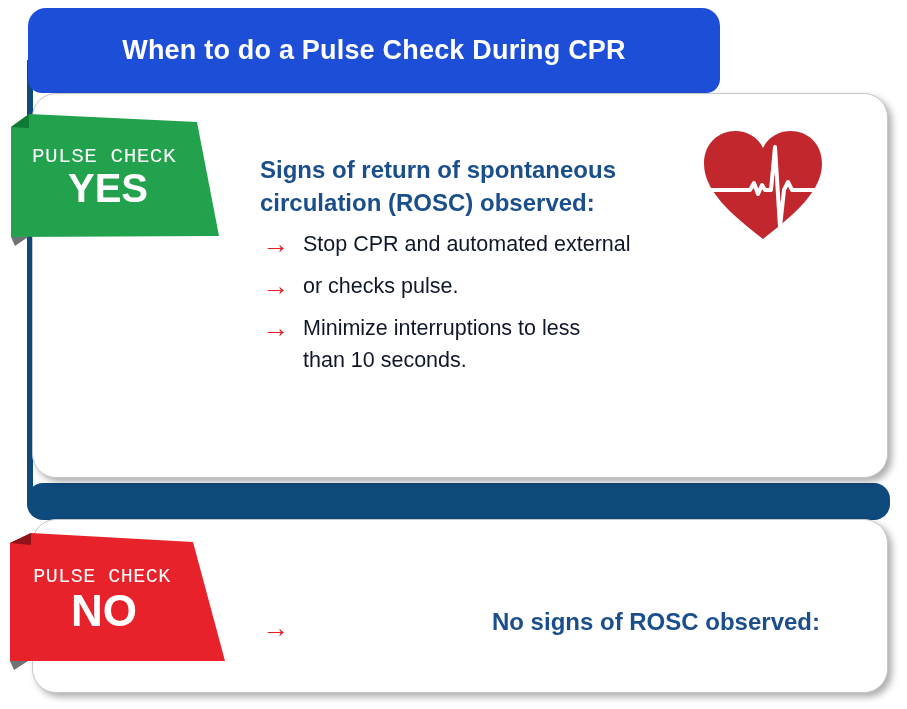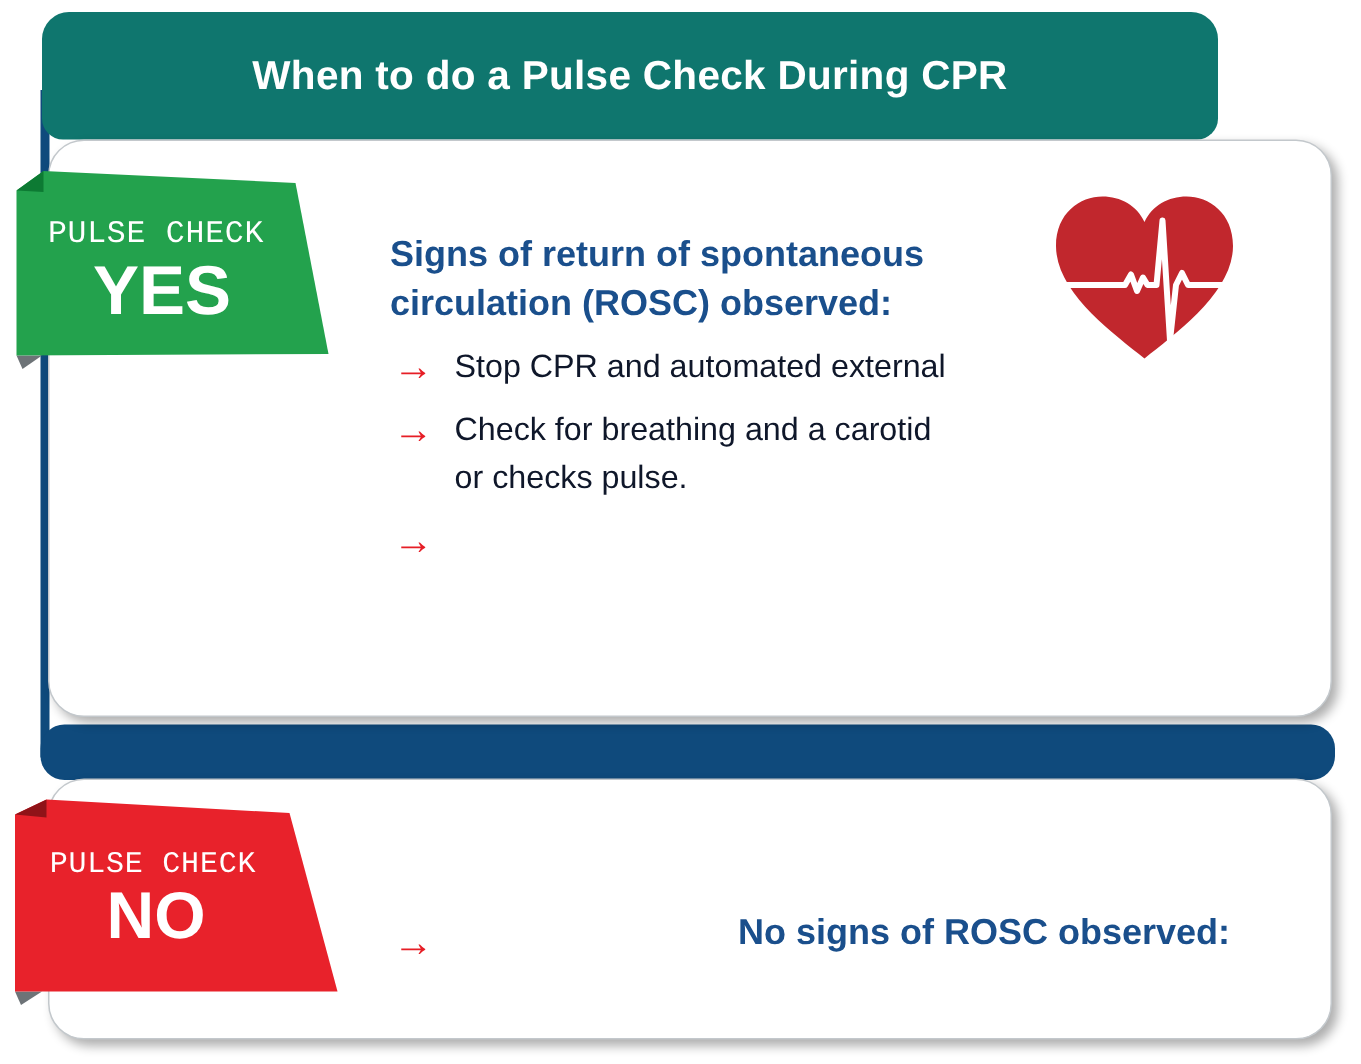--- a/index.html
+++ b/index.html
@@ -5,22 +5,22 @@
   html,body{margin:0;padding:0;}
   body{
     width:907px;height:709px;position:relative;overflow:hidden;
     background:#ffffff;
     font-family:"Liberation Sans", sans-serif;
   }
   .abs{position:absolute;}
 
   
   .header-bar{
-    left:28px;top:8px;width:784px;height:85px;
-    background:#0f766e;border-radius:18px 18px 14px 14px;
+    left:28px;top:8px;width:692px;height:85px;
+    background:#1d4ed8;border-radius:18px 18px 14px 14px;
     display:flex;align-items:center;justify-content:center;
     z-index:1;
   }
   .page-title{
     color:#ffffff;font-size:27px;font-weight:bold;letter-spacing:.2px;
   }
   .left-strip{
     left:27px;top:60px;width:6px;height:445px;background:#0F4A7C;z-index:0;
   }
   .separator-band{
@@ -41,21 +41,21 @@
   .flag-svg{z-index:4;}
   .flag-label{
     color:#ffffff;font-size:21px;letter-spacing:.5px;text-align:center;
     z-index:5;
     font-family:Liberation Mono, monospace;
   }
   .flag-word{
     color:#ffffff;font-weight:bold;text-align:center;z-index:5;
   }
   .flag1-label{left:14px;top:145px;width:180px;}
-  .flag1-word{left:14px;top:166px;width:188px;font-size:46px;}
+  .flag1-word{left:14px;top:166px;width:188px;font-size:40px;}
   .flag2-label{left:12px;top:565px;width:180px;font-size:20px;}
   .flag2-word{left:12px;top:586px;width:184px;font-size:44px;}
 
   
   .heading{
     color:#1A4F8C;font-size:24px;font-weight:bold;line-height:33px;z-index:3;margin-top:12px;
   }
   .heading-1{left:260px;top:141px;width:460px;}
   .heading-2{left:260px;top:593px;width:560px;text-align:right;}
 
@@ -104,26 +104,29 @@
   <ul class="abs bullets bullets-1">
     <li class="bullet">
       <span class="bullet-arrow">→</span>
       <div class="bullet-text">
         <div>Stop CPR and automated external</div>
       </div>
     </li>
     <li class="bullet">
       <span class="bullet-arrow">→</span>
       <div class="bullet-text">
-        <div>Check for breathing and a carotid</div>
         <div>or checks pulse.</div>
       </div>
     </li>
     <li class="bullet">
       <span class="bullet-arrow">→</span>
+      <div class="bullet-text">
+        <div>Minimize interruptions to less</div>
+        <div>than 10 seconds.</div>
+      </div>
     </li>
   </ul>
 
   <div class="abs card card-no"></div>
 
   <svg class="abs flag-svg" style="left:0;top:528px" width="240" height="150" viewBox="0 0 240 150">
     <polygon points="10,133 28,133 14,142" fill="#6d7377"></polygon>
     <polygon points="10,15 31,5 193,14 225,133 10,133" fill="#E8222B"></polygon>
     <polygon points="10,15 31,5 31,17" fill="#8F1318"></polygon>
   </svg>

